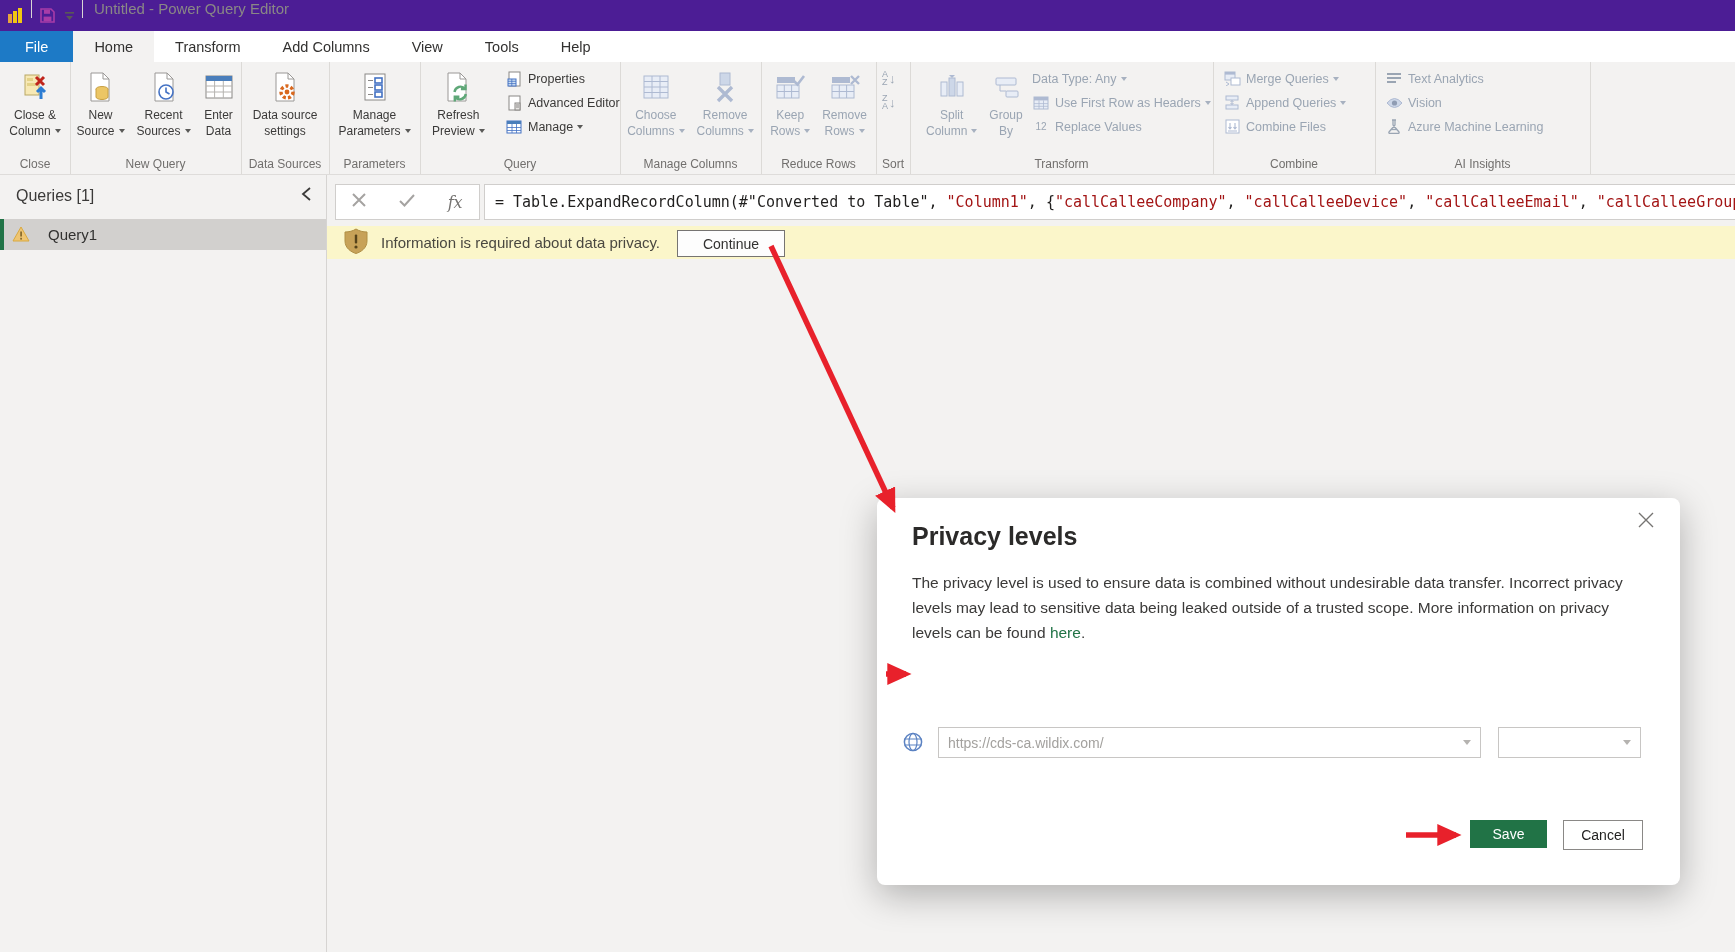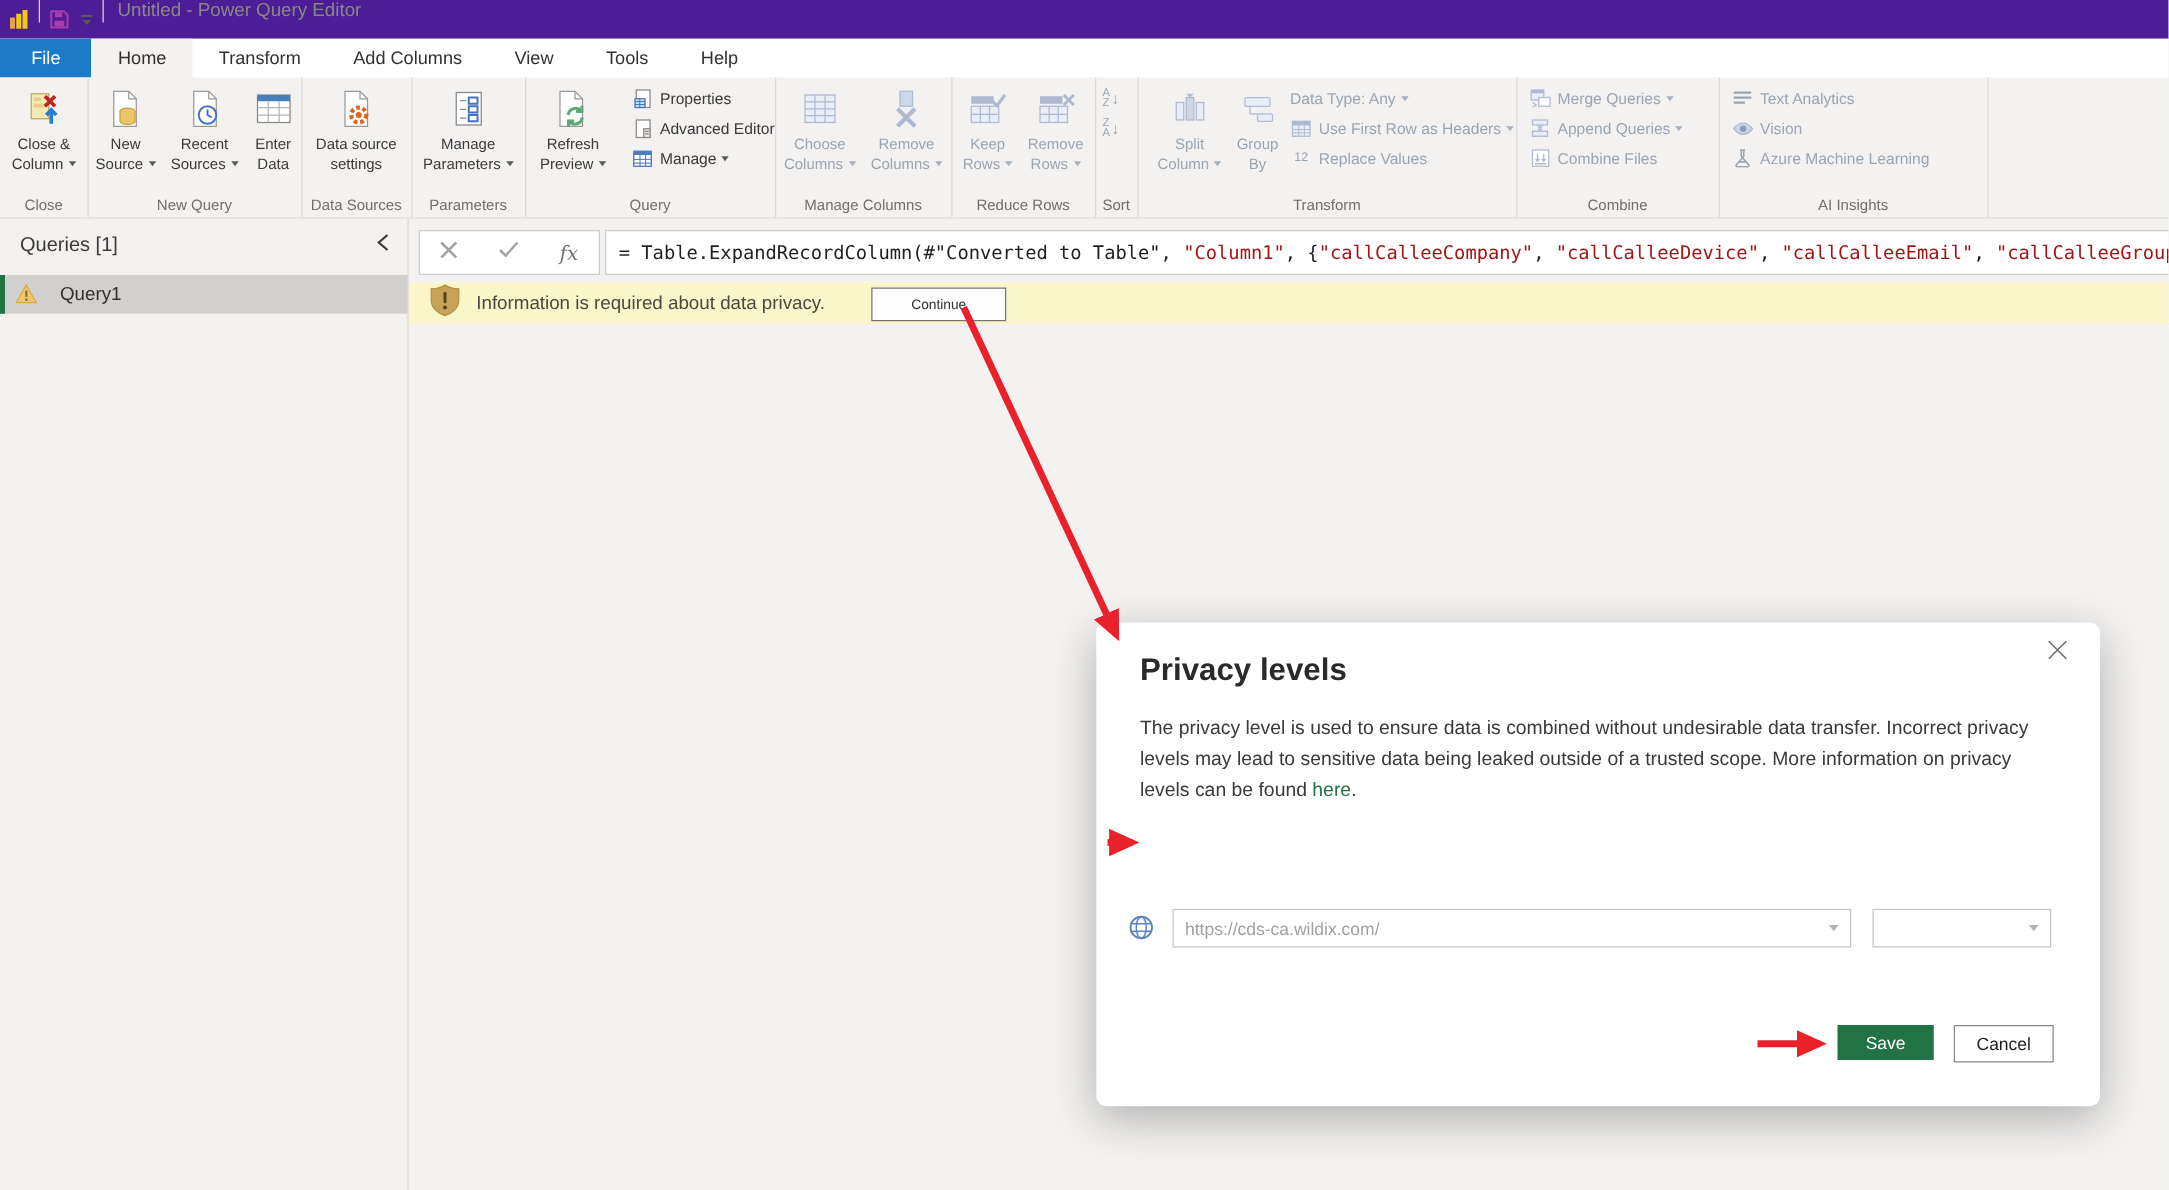--- a/index.html
+++ b/index.html
@@ -37,21 +37,21 @@
   
   .fzone{position:absolute;top:175px;left:327px;right:0;height:51px;background:#f3f2f1;}
   .fbtns{position:absolute;left:8px;top:9px;width:143px;height:34px;background:#fff;border:1px solid #d0cecc;display:flex;align-items:center;justify-content:space-around;}
   .finput{position:absolute;left:157px;top:9px;right:0;height:34px;background:#fff;border:1px solid #d0cecc;border-right:none;display:flex;align-items:center;overflow:hidden;}
   .fcode{font-family:"DejaVu Sans Mono",monospace;font-size:15px;color:#201f1e;white-space:pre;padding-left:10px;}
   .fcode .str{color:#a31515;}
   .fxg{font-family:"DejaVu Serif",serif;font-style:italic;font-size:16px;color:#767472;}
   
   .notif{position:absolute;top:226px;left:327px;right:0;height:33px;background:#fbf6ca;border-bottom:1px solid #ece5ab;display:flex;align-items:center;}
   .notif-msg{font-size:15px;color:#4a4840;margin-left:13px;}
-  .continue-btn{position:absolute;left:350px;top:4px;width:106px;height:25px;background:#fdfdfd;border:1px solid #767472;font-size:11px;color:#323130;display:flex;align-items:center;justify-content:center;font-family:"Liberation Sans",sans-serif;margin-left:20px;}
+  .continue-btn{position:absolute;left:350px;top:4px;width:106px;height:25px;background:#fdfdfd;border:1px solid #767472;font-size:14px;color:#323130;display:flex;align-items:center;justify-content:center;font-family:"Liberation Sans",sans-serif;}
   .canvas{position:absolute;top:259px;left:327px;right:0;bottom:0;background:#f3f2f1;}
   
   .dialog{position:absolute;left:877px;top:498px;width:803px;height:387px;background:#fff;border-radius:8px;box-shadow:0 10px 36px rgba(0,0,0,.28);z-index:20;}
   .dlg-close{position:absolute;top:12px;right:24px;width:20px;height:20px;display:flex;align-items:center;justify-content:center;}
   .dlg-title{position:absolute;left:35px;top:24px;font-size:25px;font-weight:600;color:#2b2a29;}
   .dlg-body{position:absolute;left:35px;top:72px;width:737px;font-size:15.5px;line-height:25px;color:#3b3a39;}
   .dlg-link{color:#217346;text-decoration:none;}
   .cb-box{position:absolute;left:35px;top:159px;width:724px;height:58px;border:2px solid #201f1e;}
   .cb-check{position:absolute;left:10px;top:11px;width:17px;height:17px;background:#217346;border-radius:2px;display:flex;align-items:center;justify-content:center;}
   .cb-label{position:absolute;left:33px;top:8px;right:12px;font-size:14px;line-height:23px;color:#33322f;}

